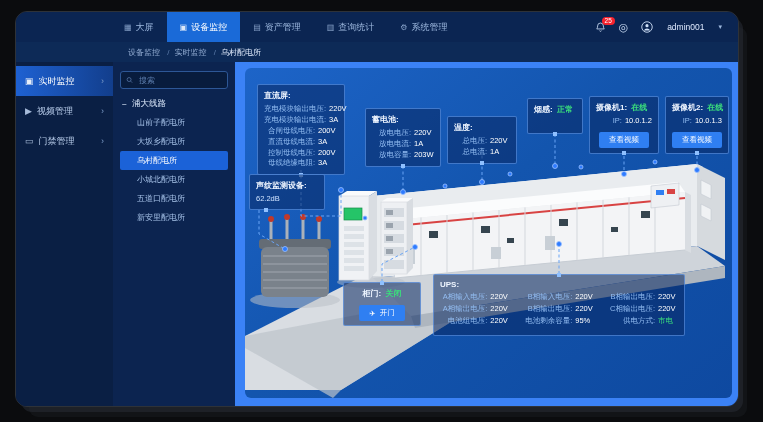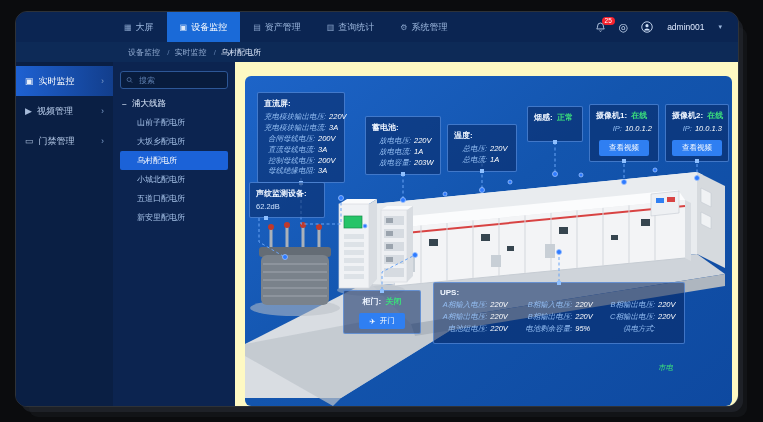--- a/index.html
+++ b/index.html
@@ -43,38 +43,38 @@
   .tree{width:122px;background:#0c2450;padding:9px 7px;flex:none;}
   .search{display:flex;align-items:center;gap:4px;background:#081c3d;border:1px solid #2d5796;
     border-radius:3px;height:18px;padding:0 5px;margin-bottom:9px;}
   .search input{background:transparent;border:none;outline:none;color:#cfe1fa;font-size:8px;width:100%;}
   .search input::placeholder{color:#5d7eae;}
   .tree-root{color:#dce9fb;font-size:8.5px;margin:2px 0 3px 2px;display:flex;gap:5px;align-items:center;cursor:pointer;}
   .tree-item{font-size:8px;color:#a8c4ea;padding:4px 4px 4px 17px;cursor:pointer;white-space:nowrap;border-radius:2px;}
   .tree-item.active{background:#1b62d8;color:#fff;}
 
   
-  .main-wrap{flex:1;padding:14px 8px 10px 10px;background:#fef9c3;}
+  .main-wrap{flex:1;padding:6px 8px 10px 10px;background:#3b82f6;}
   .main-panel{position:relative;width:487px;height:330px;border-radius:6px;overflow:hidden;
     background:linear-gradient(140deg,#1d64c8 0%,#1355ae 45%,#0e49a0 100%);}
   .scene-svg{position:absolute;left:0;top:0;width:100%;height:100%;}
 
   
   .info-panel{position:absolute;background:rgba(7,38,96,.55);border:1px solid rgba(109,169,255,.55);
     border-radius:2px;padding:5px 6px;font-size:7.5px;color:#a9c9f3;}
   .info-panel::after{content:"";position:absolute;width:4px;height:4px;background:#8fc0ff;
     left:50%;margin-left:-2px;bottom:-2.5px;}
   .info-panel.from-top::after{bottom:auto;top:-2.5px;}
   .info-panel.h-left::after{left:14px;margin-left:0;}
   .p-title{color:#eef5ff;font-weight:bold;font-size:8px;margin-bottom:3px;white-space:nowrap;}
   .p-title .status{font-weight:bold;margin-left:2px;}
-  .row{display:flex;line-height:1.45;white-space:nowrap;font-style:italic;}
+  .row{display:flex;line-height:1.45;white-space:nowrap;}
   .row .lbl{flex:1;text-align:right;color:#93bdf2;margin-right:3px;}
   .row .val{color:#fff;min-width:20px;text-align:left;}
-  .c-green{color:#3bdf7c !important;margin-top:39px;}
+  .c-green{color:#3bdf7c !important;}
   .btn{background:#2f7ff2;color:#fff;border:none;border-radius:2px;font-size:7.5px;
     padding:3px 10px;cursor:pointer;display:inline-flex;gap:4px;align-items:center;margin-top:3px;
     font-family:"Liberation Sans",sans-serif;}
   .btn-row{text-align:center;margin-top:2px;}
   .ups-rows{display:grid;grid-template-columns:auto auto auto;column-gap:12px;row-gap:1px;}
   .acoustic-val{color:#cfe3ff;margin-top:2px;}
 </style>
 </head>
 <body>
 

